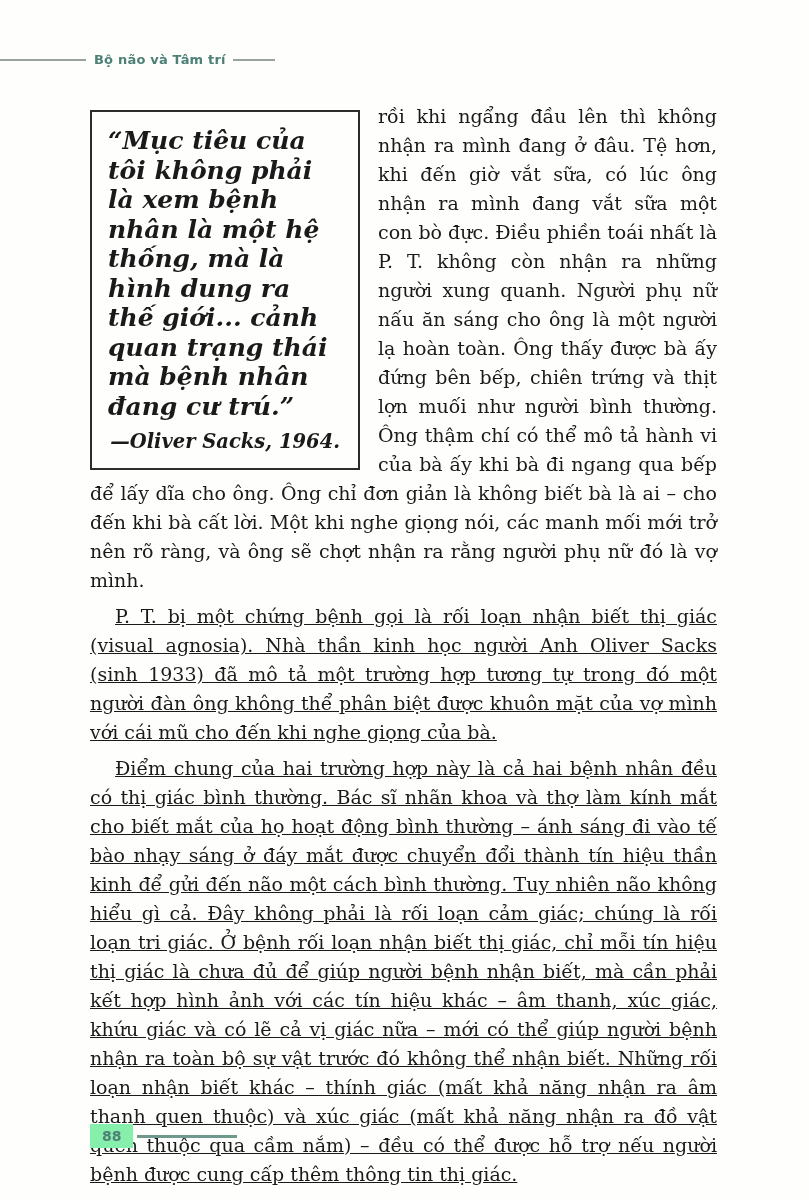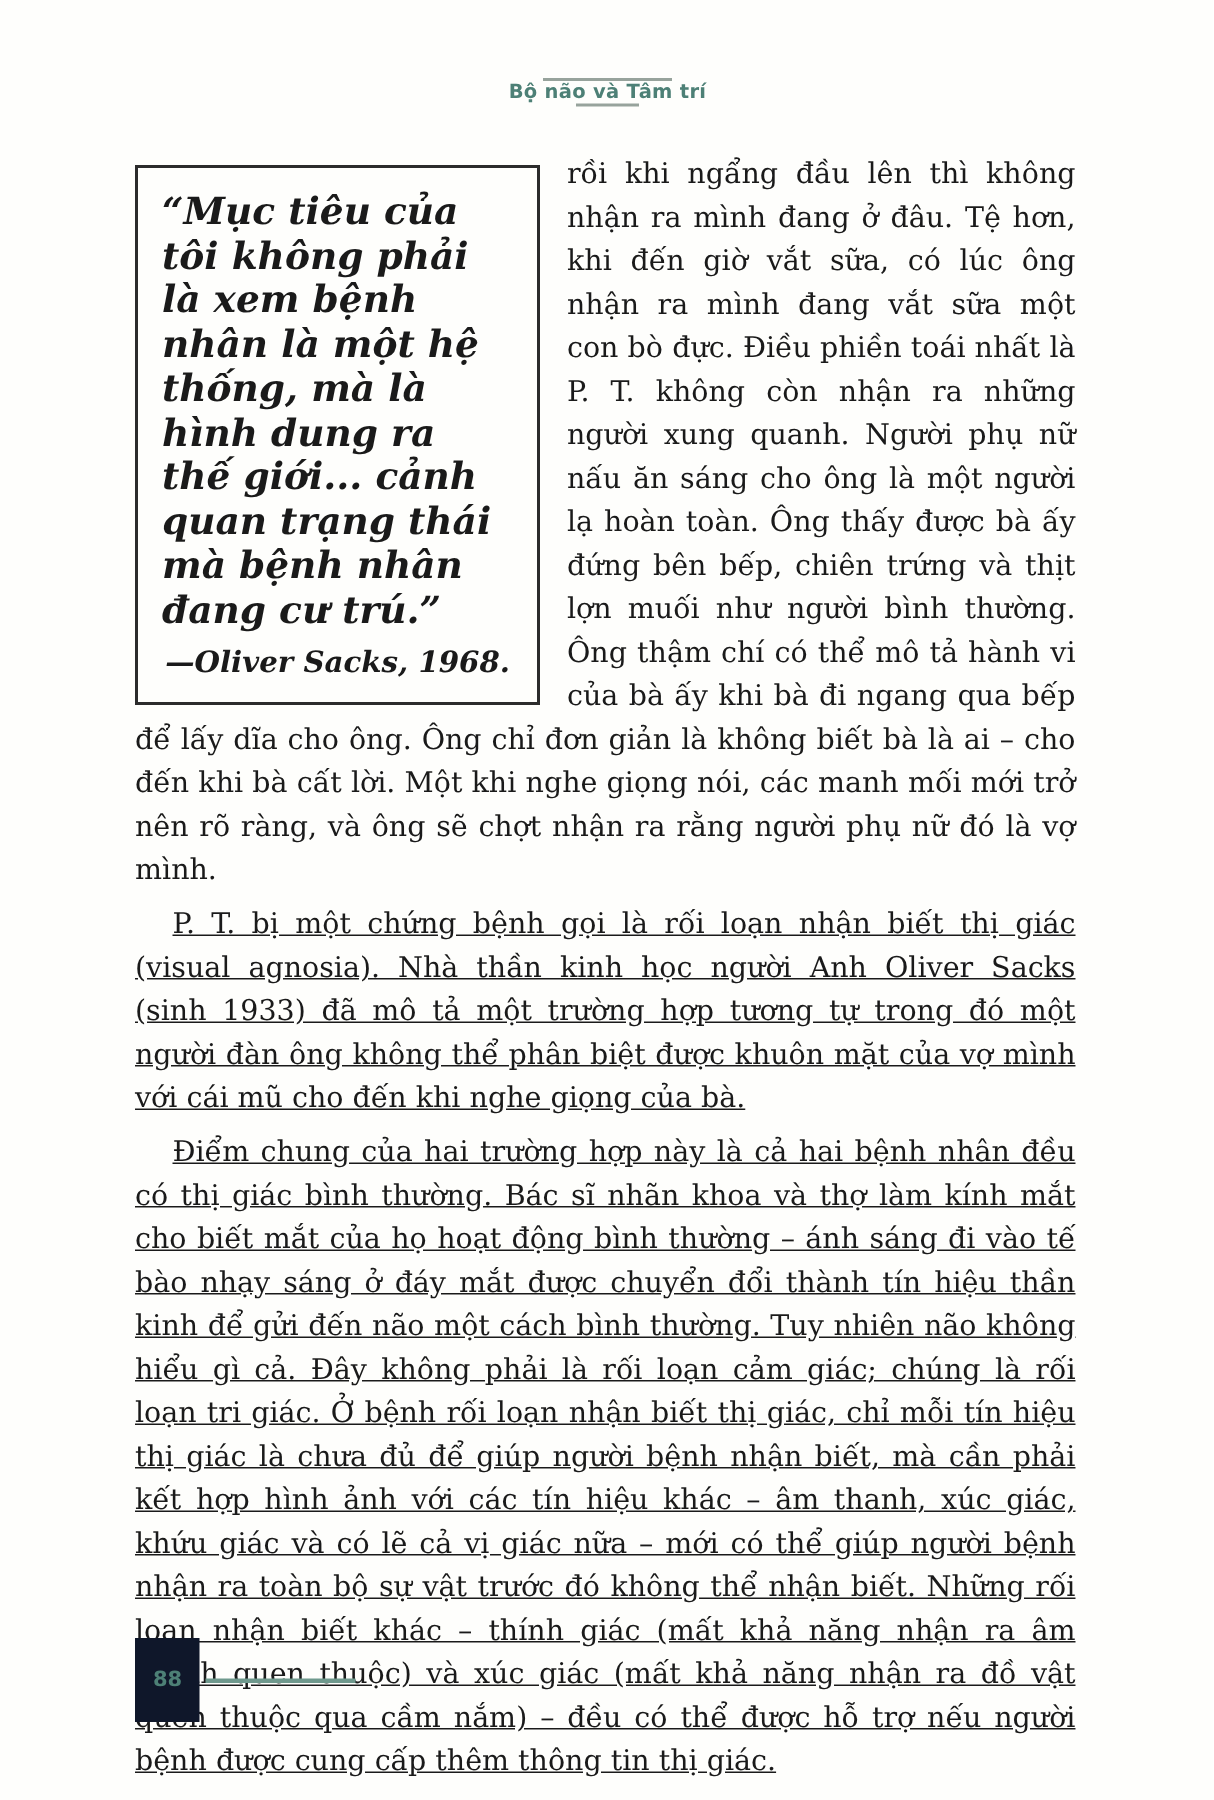--- a/index.html
+++ b/index.html
@@ -18,21 +18,20 @@
   }
 
   
   .page-header {
     position: absolute;
     top: 52px;
     left: 0;
     right: 0;
     display: flex;
     align-items: center;
-    flex-direction: column;
   }
   .rule {
     display: inline-block;
     height: 2px;
     background: #8e9c94;
   }
   .rule-left { width: 86px; background: #97a39c; }
   .header-label {
     font-family: "DejaVu Sans", "Liberation Sans", sans-serif;
     font-size: 13px;
@@ -103,22 +102,22 @@
     left: 90px;
     bottom: 52px;
     display: flex;
     align-items: center;
   }
   .page-number {
     font-family: "DejaVu Sans", "Liberation Sans", sans-serif;
     font-size: 14px;
     font-weight: bold;
     color: #4d8076;
-    background: #0f172a;
-    padding: 20px 12px;
+    background: #86efac;
+    padding: 4px 12px;
     text-align: right;
   }
   .footer-rule {
     width: 100px;
     height: 3px;
     background: #6f998d;
     margin-left: 4px;
   }
 </style>
 </head>
@@ -129,21 +128,21 @@
   <header class="page-header">
     <span class="rule rule-left"></span>
     <span class="header-label">Bộ não và Tâm trí</span>
     <span class="rule rule-right"></span>
   </header>
 
   <main class="content">
 
     <aside class="pull-quote">
       <p class="quote-text">“Mục tiêu của tôi không phải là xem bệnh nhân là một hệ thống, mà là hình dung ra thế giới... cảnh quan trạng thái mà bệnh nhân đang cư trú.”</p>
-      <p class="quote-attr">—Oliver Sacks, 1968.</p>
+      <p class="quote-attr">—Oliver Sacks, 1964.</p>
     </aside>
 
     <p class="body-para">rồi khi ngẩng đầu lên thì không nhận ra mình đang ở đâu. Tệ hơn, khi đến giờ vắt sữa, có lúc ông nhận ra mình đang vắt sữa một con bò đực. Điều phiền toái nhất là P. T. không còn nhận ra những người xung quanh. Người phụ nữ nấu ăn sáng cho ông là một người lạ hoàn toàn. Ông thấy được bà ấy đứng bên bếp, chiên trứng và thịt lợn muối như người bình thường. Ông thậm chí có thể mô tả hành vi của bà ấy khi bà đi ngang qua bếp để lấy dĩa cho ông. Ông chỉ đơn giản là không biết bà là ai – cho đến khi bà cất lời. Một khi nghe giọng nói, các manh mối mới trở nên rõ ràng, và ông sẽ chợt nhận ra rằng người phụ nữ đó là vợ mình.</p>
     <p class="body-para indent">P. T. bị một chứng bệnh gọi là rối loạn nhận biết thị giác (visual agnosia). Nhà thần kinh học người Anh Oliver Sacks (sinh 1933) đã mô tả một trường hợp tương tự trong đó một người đàn ông không thể phân biệt được khuôn mặt của vợ mình với cái mũ cho đến khi nghe giọng của bà.</p>
     <p class="body-para indent">Điểm chung của hai trường hợp này là cả hai bệnh nhân đều có thị giác bình thường. Bác sĩ nhãn khoa và thợ làm kính mắt cho biết mắt của họ hoạt động bình thường – ánh sáng đi vào tế bào nhạy sáng ở đáy mắt được chuyển đổi thành tín hiệu thần kinh để gửi đến não một cách bình thường. Tuy nhiên não không hiểu gì cả. Đây không phải là rối loạn cảm giác; chúng là rối loạn tri giác. Ở bệnh rối loạn nhận biết thị giác, chỉ mỗi tín hiệu thị giác là chưa đủ để giúp người bệnh nhận biết, mà cần phải kết hợp hình ảnh với các tín hiệu khác – âm thanh, xúc giác, khứu giác và có lẽ cả vị giác nữa – mới có thể giúp người bệnh nhận ra toàn bộ sự vật trước đó không thể nhận biết. Những rối loạn nhận biết khác – thính giác (mất khả năng nhận ra âm thanh quen thuộc) và xúc giác (mất khả năng nhận ra đồ vật quen thuộc qua cầm nắm) – đều có thể được hỗ trợ nếu người bệnh được cung cấp thêm thông tin thị giác.</p>
 
     <h2 class="section-heading">SỰ CHÚ Ý VÀ TÂM TRÍ</h2>
 
   </main>
 

